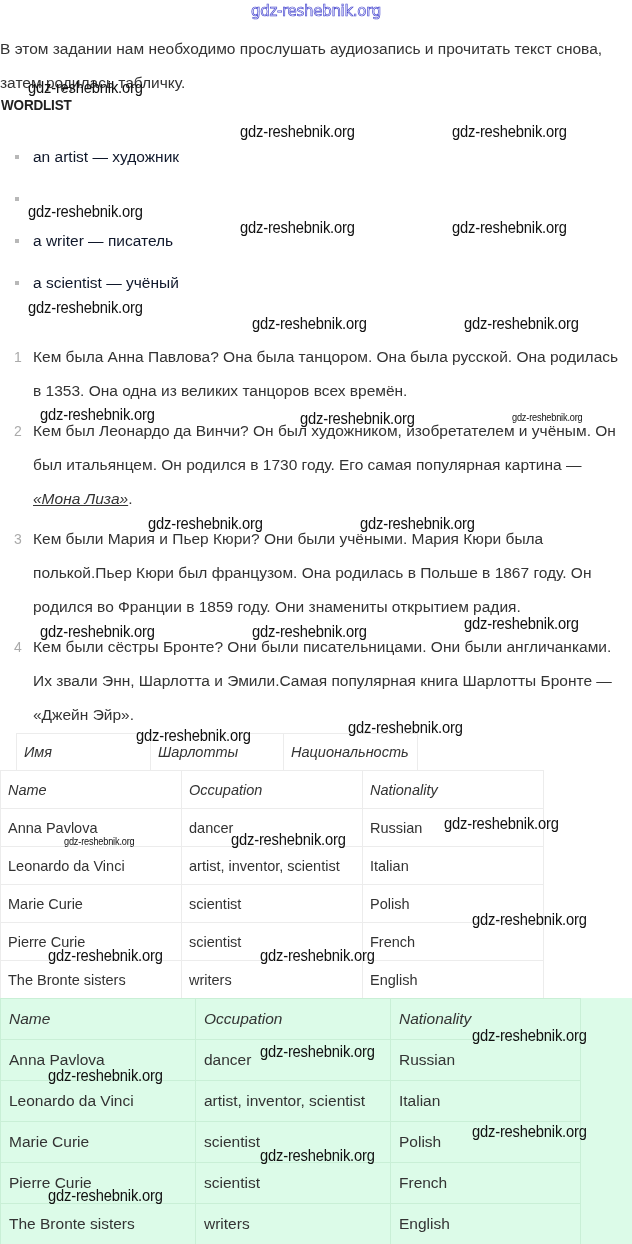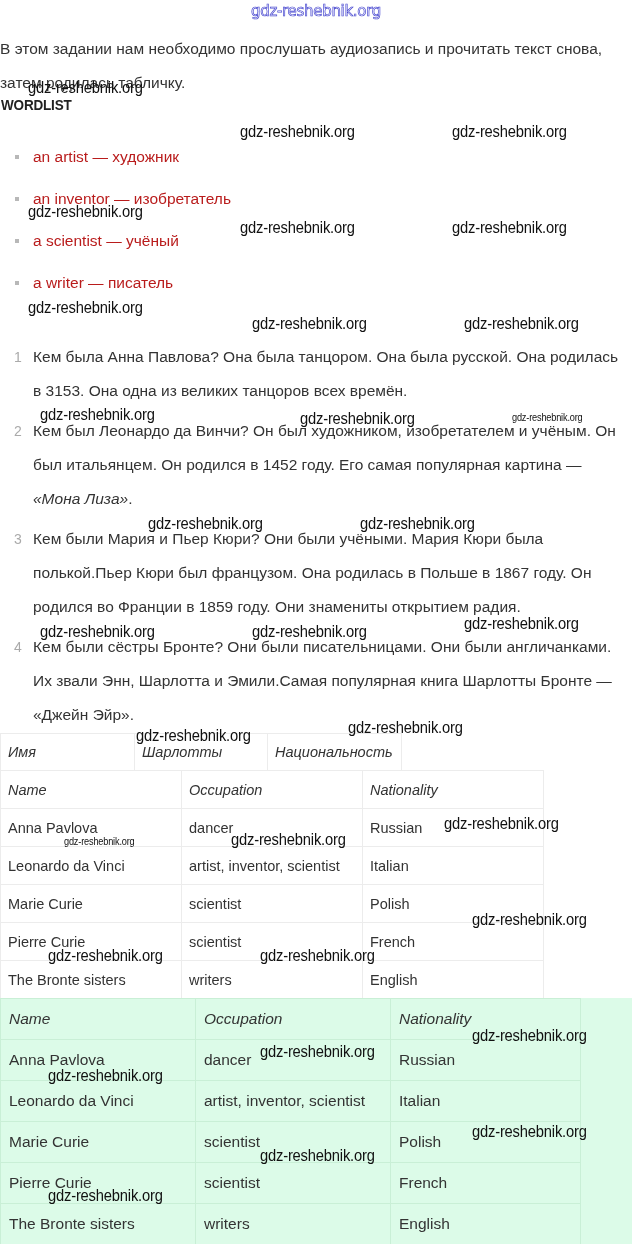--- a/index.html
+++ b/index.html
@@ -9,33 +9,33 @@
   .site-header {
     position: absolute; left: 0; top: 2px; width: 632px; text-align: center;
     font-family: "DejaVu Sans", sans-serif; font-size: 15px; color: #ffffff;
     -webkit-text-stroke: 0.7px #4a4ad0; letter-spacing: -0.3px;
   }
 
   .intro { position: absolute; left: 0; top: 32px; width: 632px; font-size: 15.5px; line-height: 34px; color: #333; }
   .wordlist-title { position: absolute; left: 1px; top: 96px; font-weight: bold; font-size: 15px; letter-spacing: -0.2px; color: #222; transform: scaleX(0.9); transform-origin: left; }
 
   .wordlist { position: absolute; left: 0; top: 140px; width: 632px; list-style: none; }
-  .wordlist li { position: relative; height: 42px; padding-left: 33px; font-size: 15.5px; line-height: 34px; color: #b91c1c; }
+  .wordlist li { position: relative; height: 42px; padding-left: 33px; font-size: 15.5px; line-height: 34px; color: #0f172a; }
   .wordlist li .bullet { position: absolute; left: 15px; top: 15px; width: 4px; height: 4px; background: #b8b8b8; }
 
   .readings { position: absolute; left: 0; top: 340px; width: 632px; list-style: none; }
   .readings li { position: relative; padding-left: 33px; padding-right: 6px; font-size: 15.5px; line-height: 34px; color: #333; margin-bottom: 6px; }
   .readings li .num { position: absolute; left: 14px; top: 0; color: #aaa; font-size: 14px; }
-  .readings li em { font-style: italic; }
+  .readings li em { font-style: italic; text-decoration: underline; }
 
   table.grid { position: absolute; border-collapse: collapse; font-size: 14.5px; color: #333; }
   table.grid td, table.grid th { border: 1px solid #ececec; text-align: left; font-weight: normal; padding: 0 7px; vertical-align: middle; }
   table.grid th { font-style: italic; color: #333; }
 
-  #tbl-ru { left: 0; top: 733px; }
+  #tbl-ru { left: 16px; top: 733px; }
   #tbl-ru th { height: 37px; }
   #tbl-ru th:nth-child(1) { width: 134px; }
   #tbl-ru th:nth-child(2) { width: 133px; }
   #tbl-ru th:nth-child(3) { width: 134px; }
 
   #tbl-en { left: 0; top: 770px; }
   #tbl-en th, #tbl-en td { height: 38px; }
   #tbl-en col.c1 { width: 181px; }
   #tbl-en col.c2 { width: 181px; }
   #tbl-en col.c3 { width: 181px; }
@@ -54,28 +54,28 @@
 <body>
 
 <div class="site-header">gdz-reshebnik.org</div>
 
 <p class="intro">В этом задании нам необходимо прослушать аудиозапись и прочитать текст снова, затем родилась табличку.</p>
 
 <div class="wordlist-title">WORDLIST</div>
 
 <ul class="wordlist">
   <li><span class="bullet"></span><span>an artist — художник</span></li>
-  <li><span class="bullet"></span><span>an inventor — изобретатель</span></li>
+  <li><span class="bullet"></span></li>
+  <li><span class="bullet"></span><span>a writer — писатель</span></li>
   <li><span class="bullet"></span><span>a scientist — учёный</span></li>
-  <li><span class="bullet"></span><span>a writer — писатель</span></li>
 </ul>
 
 <ol class="readings">
-  <li><span class="num">1</span><span>Кем была Анна Павлова? Она была танцором. Она была русской. Она родилась в 3153. Она одна из великих танцоров всех времён.</span></li>
-  <li><span class="num">2</span><span>Кем был Леонардо да Винчи? Он был художником, изобретателем и учёным. Он был итальянцем. Он родился в 1452 году. Его самая популярная картина — </span><em>«Мона Лиза»</em><span>.</span></li>
+  <li><span class="num">1</span><span>Кем была Анна Павлова? Она была танцором. Она была русской. Она родилась в 1353. Она одна из великих танцоров всех времён.</span></li>
+  <li><span class="num">2</span><span>Кем был Леонардо да Винчи? Он был художником, изобретателем и учёным. Он был итальянцем. Он родился в 1730 году. Его самая популярная картина — </span><em>«Мона Лиза»</em><span>.</span></li>
   <li><span class="num">3</span><span>Кем были Мария и Пьер Кюри? Они были учёными. Мария Кюри была полькой.Пьер Кюри был французом. Она родилась в Польше в 1867 году. Он родился во Франции в 1859 году. Они знамениты открытием радия.</span></li>
   <li><span class="num">4</span><span>Кем были сёстры Бронте? Они были писательницами. Они были англичанками. Их звали Энн, Шарлотта и Эмили.Самая популярная книга Шарлотты Бронте — «Джейн Эйр».</span></li>
 </ol>
 
 <table class="grid" id="tbl-ru">
   <tbody>
       <tr>
     <th>Имя</th>
     <th>Шарлотты</th>
     <th>Национальность</th>

